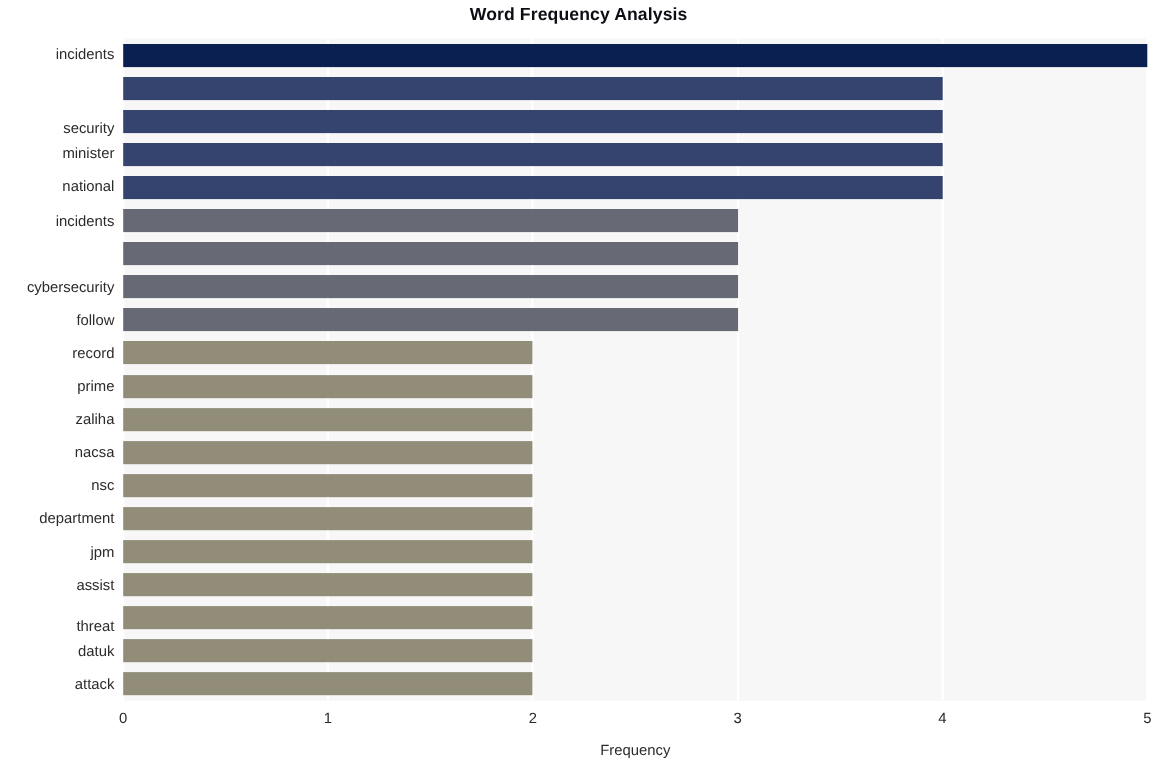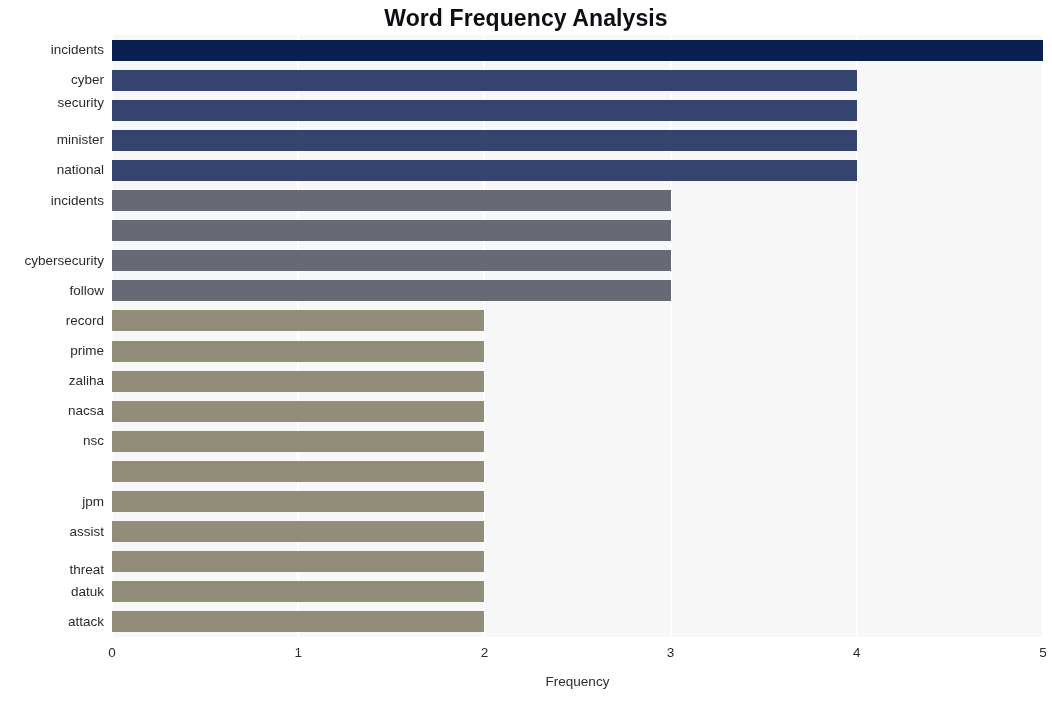--- a/index.html
+++ b/index.html
@@ -18,21 +18,21 @@
     width: 1052px;
     height: 701px;
     background: #ffffff;
   }
   #chart-title {
     position: absolute;
     left: 0;
     top: 5px;
     width: 1052px;
     text-align: center;
-    font-size: 23px;
+    font-size: 16px;
     font-weight: bold;
     color: #0d0d14;
     letter-spacing: 0.1px;
   }
   
   #plot-area {
     position: absolute;
     left: 112px;
     top: 35px;
     width: 931px;
@@ -187,32 +187,32 @@
           <div class="bar" title="datuk: 2" style="width: 372.4px; background: rgb(145, 141, 120); top: 4.55px;"></div>
         </div>
         <div class="bar-row" style="top: 571.9px; height: 30.1px;">
           <div class="bar" title="attack: 2" style="width: 372.4px; background: rgb(145, 141, 120); top: 4.55px;"></div>
         </div>
       </div>
   </div>
 
   <div id="ylabels">
       <div class="ylabel" style="top: 0px; height: 30.1px; line-height: 30.1px;">incidents</div>
-      <div class="ylabel" style="top: 30.1px; height: 30.1px; line-height: 30.1px;">cyber</div>
-      <div class="ylabel" style="top: 53px; height: 30.1px; line-height: 30.1px;">security</div>
+      <div class="ylabel" style="top: 67px; height: 30.1px; line-height: 30.1px;">security</div>
       <div class="ylabel" style="top: 90.3px; height: 30.1px; line-height: 30.1px;">minister</div>
       <div class="ylabel" style="top: 120.4px; height: 30.1px; line-height: 30.1px;">national</div>
       <div class="ylabel" style="top: 150.5px; height: 30.1px; line-height: 30.1px;">incidents</div>
       <div class="ylabel" style="top: 210.7px; height: 30.1px; line-height: 30.1px;">cybersecurity</div>
       <div class="ylabel" style="top: 240.8px; height: 30.1px; line-height: 30.1px;">follow</div>
       <div class="ylabel" style="top: 270.9px; height: 30.1px; line-height: 30.1px; margin-left: 42px;">record</div>
       <div class="ylabel" style="top: 301px; height: 30.1px; line-height: 30.1px;">prime</div>
       <div class="ylabel" style="top: 331.1px; height: 30.1px; line-height: 30.1px;">zaliha</div>
       <div class="ylabel" style="top: 361.2px; height: 30.1px; line-height: 30.1px;">nacsa</div>
       <div class="ylabel" style="top: 391.3px; height: 30.1px; line-height: 30.1px;">nsc</div>
+      <div class="ylabel" style="top: 421.4px; height: 30.1px; line-height: 30.1px;">department</div>
       <div class="ylabel" style="top: 451.5px; height: 30.1px; line-height: 30.1px;">jpm</div>
       <div class="ylabel" style="top: 481.6px; height: 30.1px; line-height: 30.1px;">assist</div>
       <div class="ylabel" style="top: 520px; height: 30.1px; line-height: 30.1px; padding-left: 32px;">threat</div>
       <div class="ylabel" style="top: 541.8px; height: 30.1px; line-height: 30.1px;">datuk</div>
       <div class="ylabel" style="top: 571.9px; height: 30.1px; line-height: 30.1px;">attack</div>
     </div>
 
   <div id="xticks">
       <div class="xtick" style="left: 112px;">0</div>
       <div class="xtick" style="left: 298.2px;">1</div>

